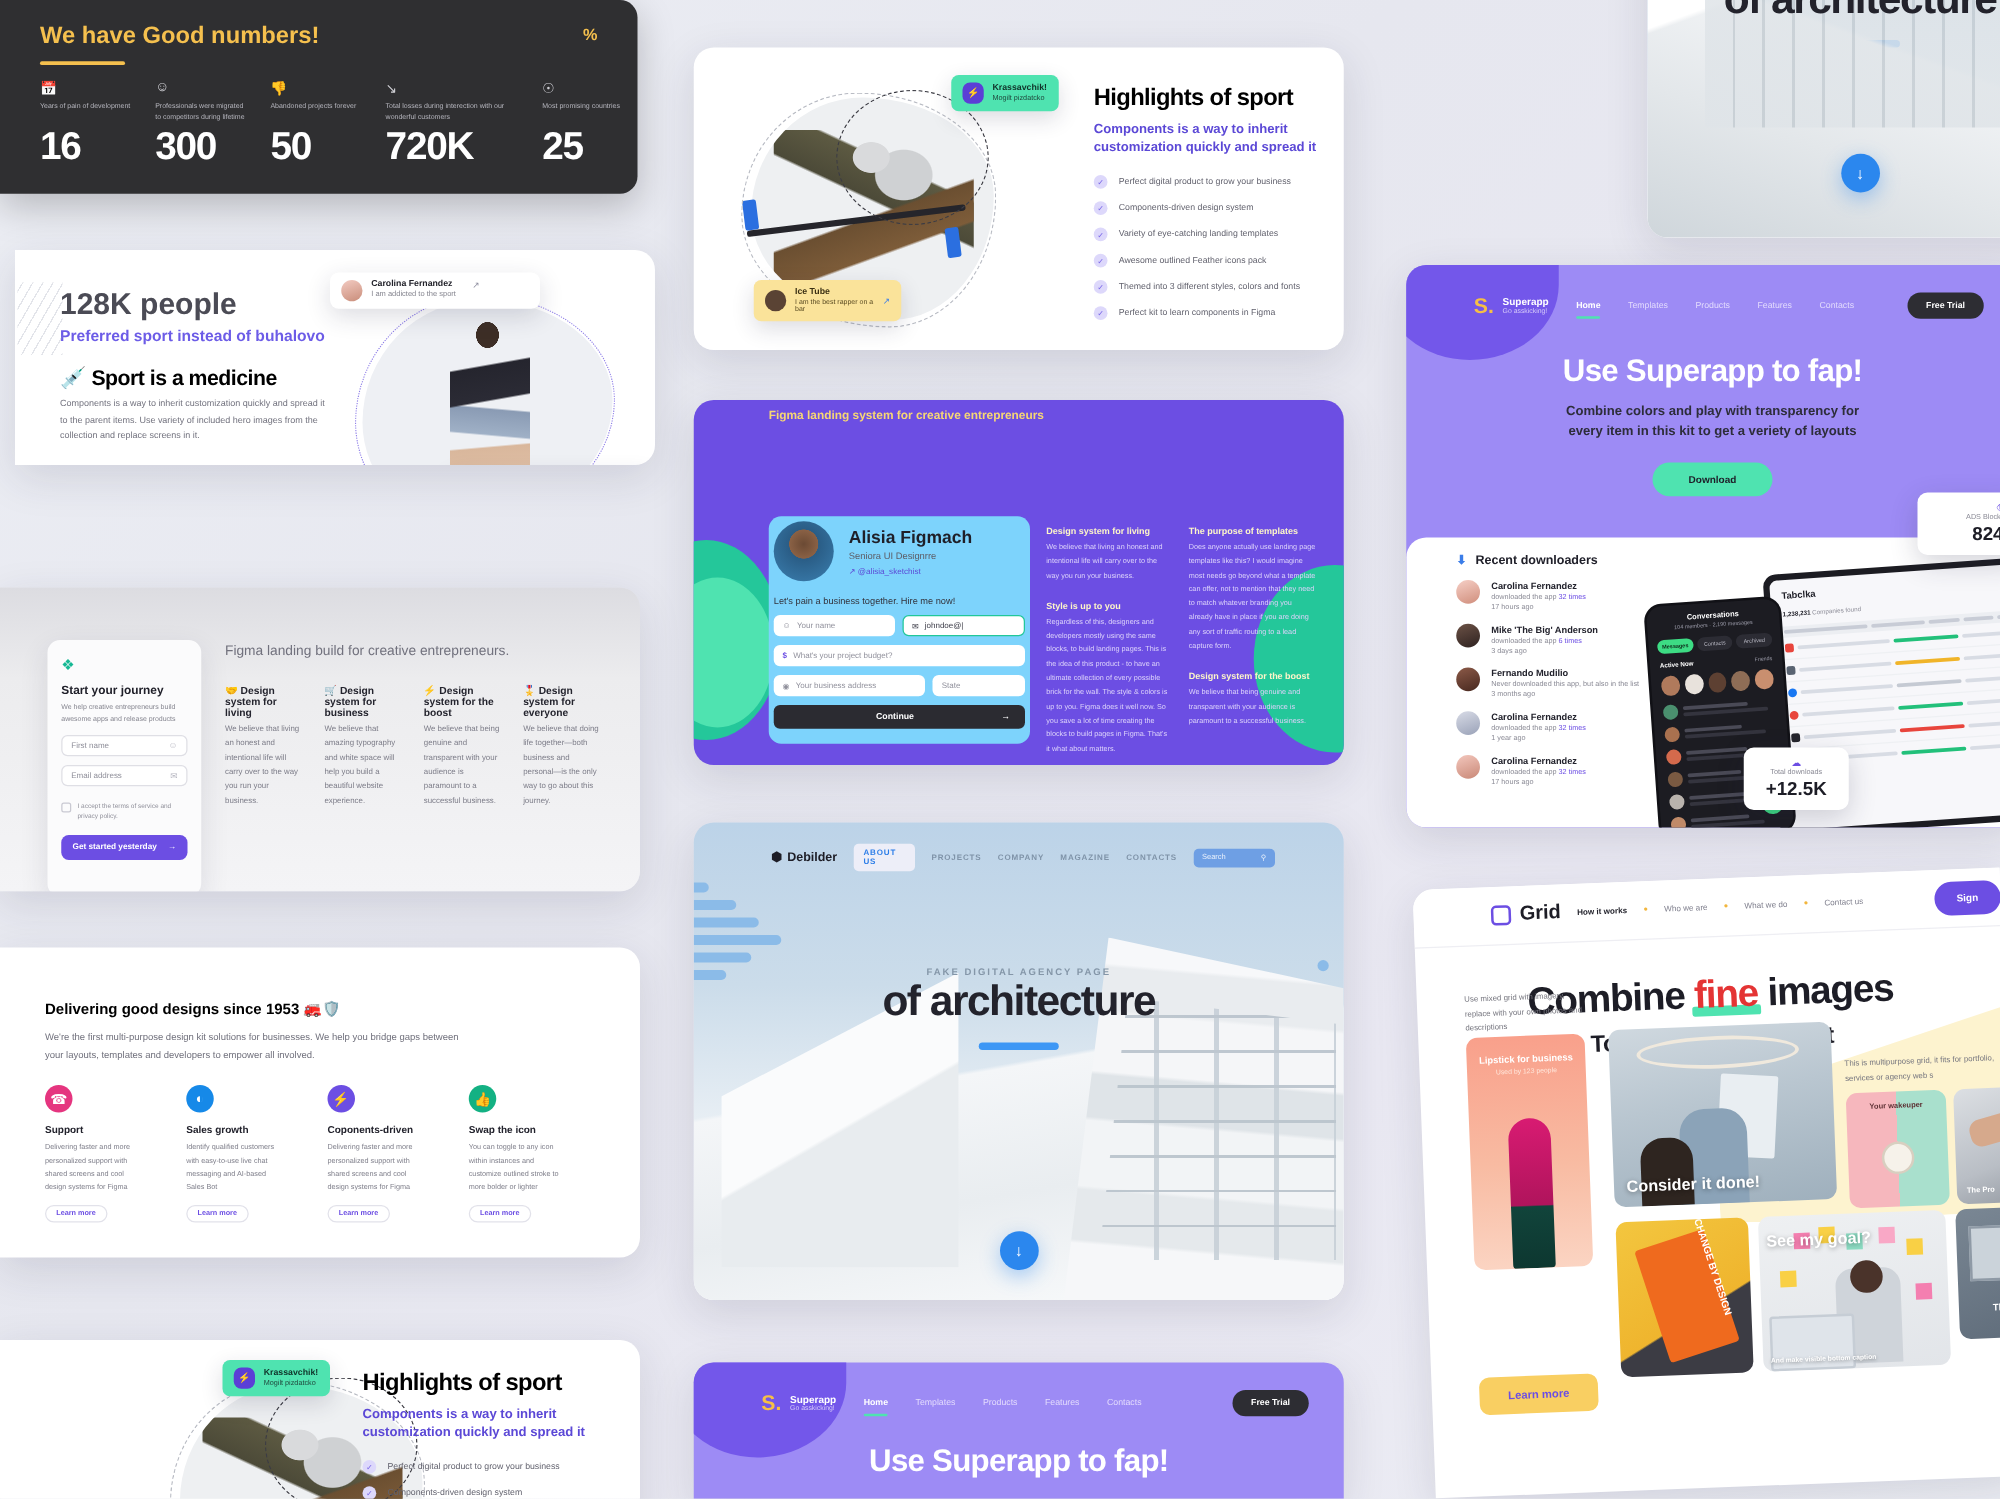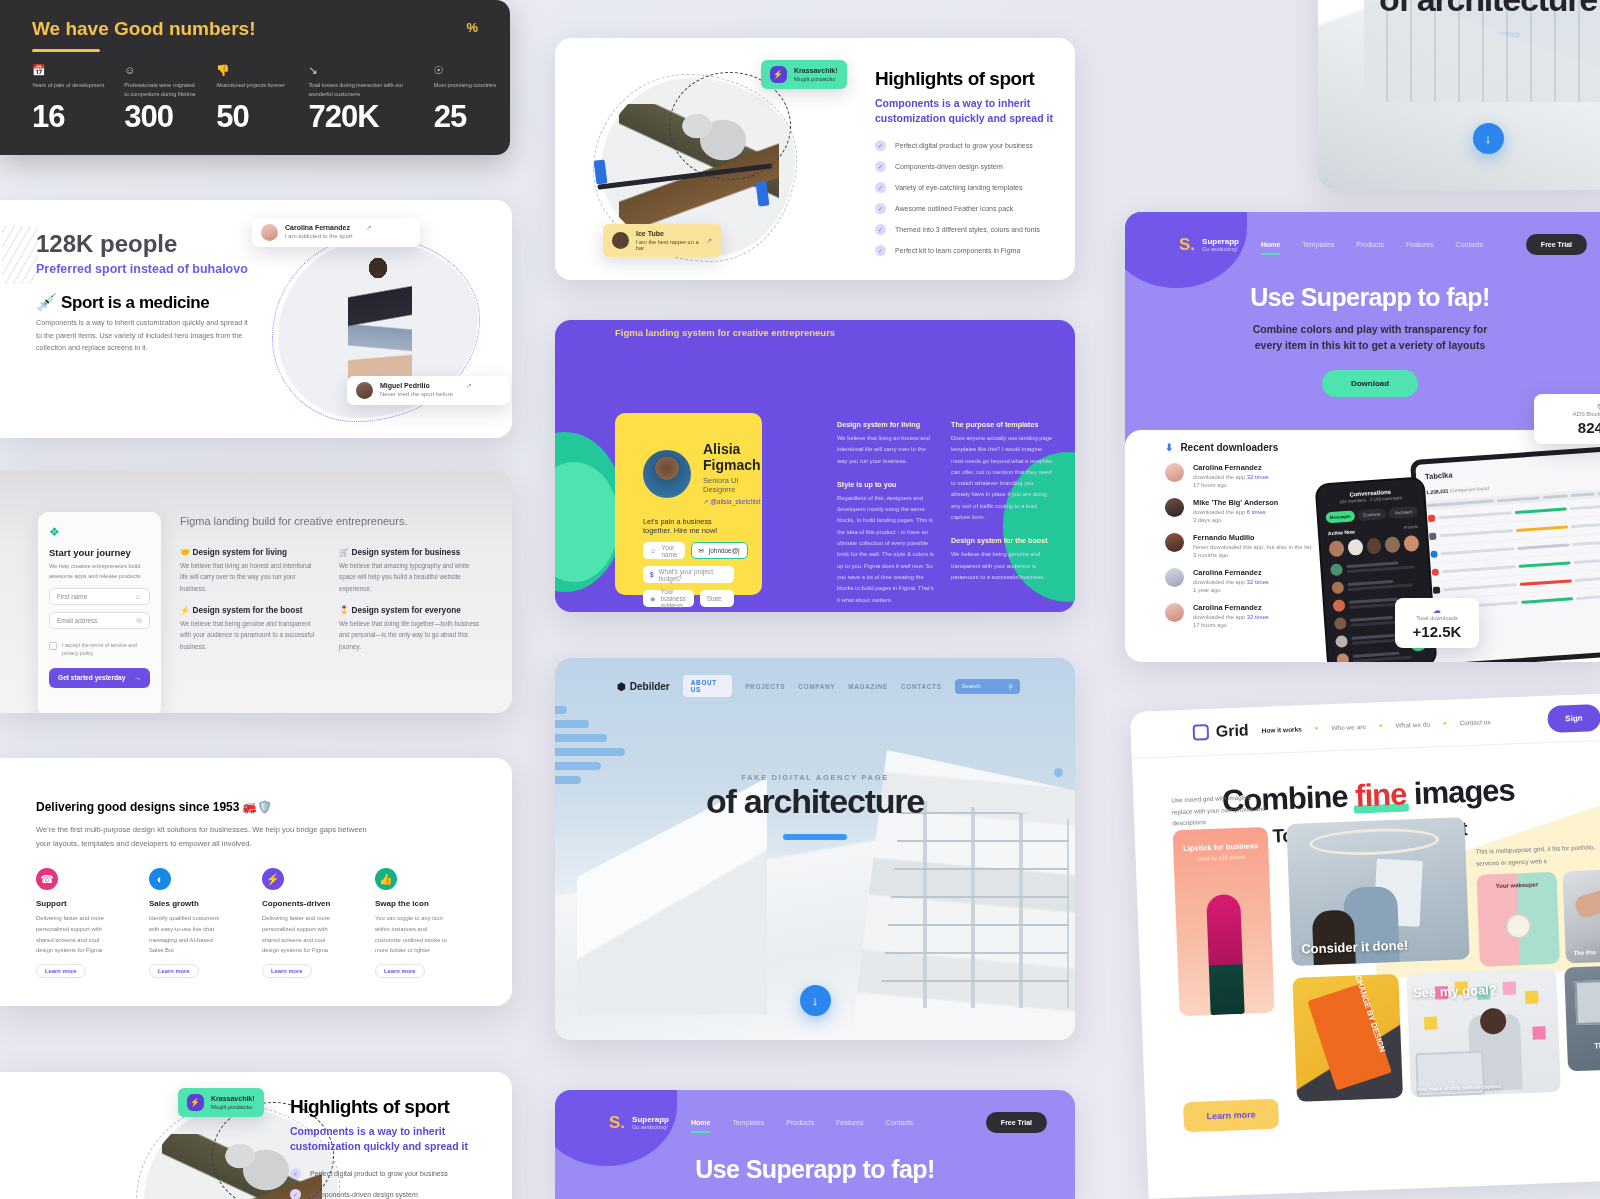--- a/index.html
+++ b/index.html
@@ -22,21 +22,21 @@
   #stats .rule { width:68px; height:3px; background:#f5c04e; margin:9px 0 0 32px; border-radius:2px; }
   #stats .pct { position:absolute; right:32px; top:20px; color:#f5c04e; font-size:13px; font-weight:700;}
   #stats .row { display:flex; margin:12px 0 0 32px; gap:16px; }
   #stats .col { width:78px; }
   #stats .col.wide { width:112px; }
   #stats .ico { color:#cfcfd4; font-size:11px; height:14px; display:block; }
   #stats .lbl { font-size:5.6px; line-height:1.6; color:#b4b4bc; margin-top:3px; height:17px;}
   #stats .num { color:#fff; font-size:31px; font-weight:700; letter-spacing:-1px; margin-top:1px; }
 
   
-  #people { left:0; top:200px; width:512px; height:238px; border-radius:0 16px 16px 0; }
+  #people { left:12px; top:200px; width:512px; height:172px; border-radius:0 16px 16px 0; }
   #people .hx { font-size:24px; font-weight:700; margin:30px 0 0 36px; }
   #people .hx span { color:#4b4b55; }
   #people .sub { color:#6c5ce7; font-weight:700; font-size:12.5px; margin:4px 0 0 36px; }
   #people .feat { margin:16px 0 0 36px; }
   #people .feat h3 { font-size:17px; font-weight:700; letter-spacing:-.4px; }
   #people .feat p { font-size:7.2px; color:#73737f; line-height:1.75; margin-top:4px; width:215px; }
   .chip { position:absolute; background:#fff; border-radius:7px; padding:6px 9px;
           box-shadow:0 6px 20px rgba(40,40,70,.16); display:flex; gap:7px; align-items:flex-start; }
   .chip .av { width:17px;height:17px;border-radius:50%; flex:none; }
   .chip .nm { font-size:7px; font-weight:700; color:#22222a; }
@@ -57,21 +57,21 @@
   .inp .i2 { color:#b6b6c0; font-size:7px; }
   #jcard .chk { display:flex; gap:5px; margin-top:12px; align-items:flex-start; }
   #jcard .chk .bx { width:8px;height:8px;border:1px solid #c9c9d2;border-radius:2px;flex:none;margin-top:1px;}
   #jcard .chk span { font-size:5.2px; color:#90909a; line-height:1.6; }
   #jcard .cta { margin-top:10px; height:20px; background:#6c4ee3; border-radius:6px; color:#fff;
                 font-size:6.6px; font-weight:700; display:flex; align-items:center; justify-content:space-between; padding:0 9px;}
   #started .rt { position:absolute; left:180px; top:42px; width:300px; }
   #started .rt h2 { font-size:22px; font-weight:700; letter-spacing:-.7px; }
   #started .rt h2 i { color:#1a8cf0; font-style:normal; }
   #started .rt .s { color:#71717d; font-size:11px; margin-top:3px; }
-  .g4 { display:grid; grid-template-columns:1fr 1fr; gap:11px 18px; margin-top:20px; }
+  .g4 { display:grid; grid-template-columns:1fr 1fr 1fr 1fr; gap:11px 18px; margin-top:20px; }
   .g4 h5 { font-size:8.2px; font-weight:700; color:#24242e; }
   .g4 p { font-size:6.3px; color:#7c7c88; line-height:1.8; margin-top:3px; }
 
   
   #deliver { left:0; top:758px; width:512px; height:248px; border-radius:0 16px 16px 0; }
   #deliver h3 { margin:42px 0 0 36px; font-size:12px; font-weight:700; }
   #deliver > p { margin:9px 0 0 36px; font-size:7.6px; color:#70707c; line-height:1.8; width:340px;}
   #deliver .cols { display:flex; margin:18px 0 0 36px; gap:36px; }
   #deliver .c { width:77px; }
   #deliver .ic { width:22px;height:22px;border-radius:50%;display:flex;align-items:center;justify-content:center;
@@ -112,22 +112,22 @@
   .hl .li { display:flex; gap:9px; align-items:center; margin-top:10px; }
   .hl .li .tick { width:11px;height:11px;border-radius:50%;background:#ddd8fb;color:#7a68e8;
                   font-size:6.5px;display:flex;align-items:center;justify-content:center;flex:none;}
   .hl .li span.t { font-size:7px; color:#62626e; }
 
   
   #web { left:555px; top:320px; width:520px; height:292px; background:#6c4ee3; border-radius:16px;}
   #web .gblob { position:absolute; background:#24c79a; border-radius:50%; }
   #web h2 { position:relative; margin:35px 0 0 60px; color:#fff; font-size:25px; font-weight:700; letter-spacing:-.6px;}
   #web .s { position:relative; margin:7px 0 0 60px; color:#f7d774; font-size:9.5px; font-weight:700;}
-  #ycard { position:absolute; left:60px; top:93px; width:147px; height:182px; background:#fde047;
-           border-radius:10px; padding:28px; }
+  #ycard { position:absolute; left:60px; top:93px; width:209px; height:182px; background:#7dd3fc;
+           border-radius:10px; padding:4px; }
   #ycard .hd { display:flex; gap:12px; align-items:center;}
   #ycard .av { width:48px;height:48px;border-radius:50%;
      background:radial-gradient(circle at 50% 38%,#6b4a34 0%,#8a6145 30%,#2a5d86 31%,#3b7fb0 100%); flex:none;}
   #ycard h3 { font-size:14px; font-weight:700; color:#1f1f28; }
   #ycard .r { font-size:7.5px; color:#5d5d66; margin-top:3px;}
   #ycard .hn { font-size:6.5px; color:#5b48d6; margin-top:4px;}
   #ycard .q { font-size:7.4px; color:#33333c; margin-top:11px;}
   #ycard .fr { display:flex; gap:6px; margin-top:7px; }
   #ycard .f { height:17px; background:#fff; border-radius:5px; display:flex; align-items:center;
               padding:0 7px; gap:5px; font-size:6.4px; color:#91919c; }

